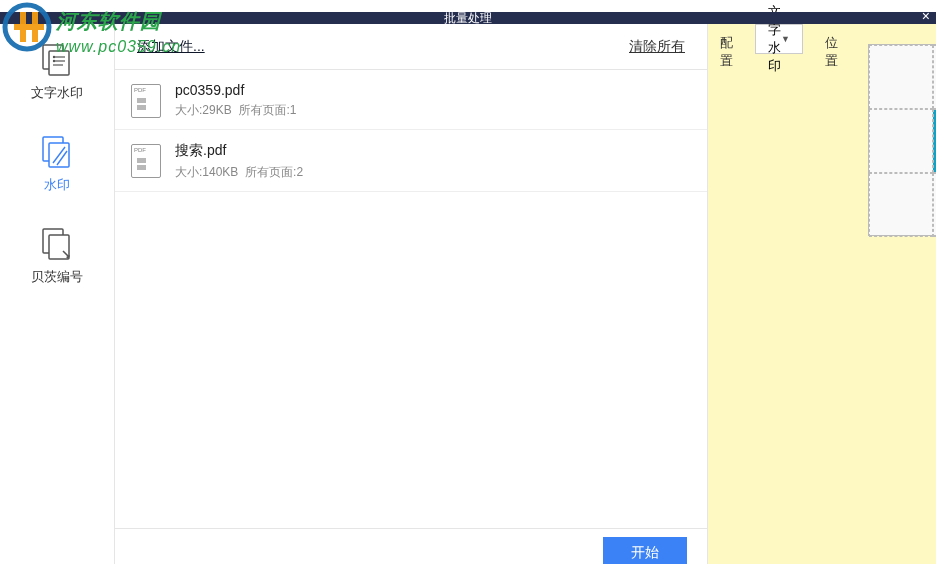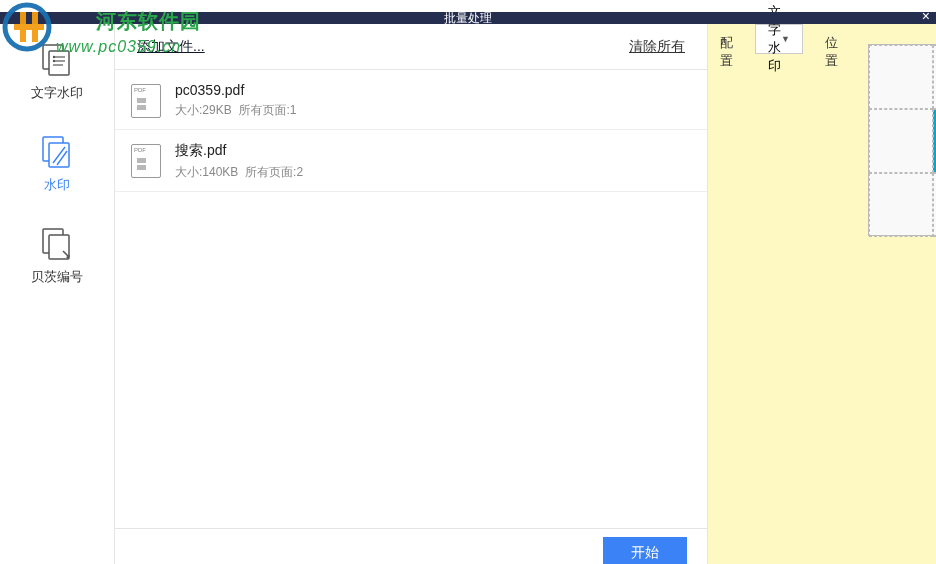--- a/index.html
+++ b/index.html
@@ -33,21 +33,21 @@
   .pos-grid-wrap { padding: 20px 18px; display: flex; justify-content: center; }
   .pos-grid { width: 192px; height: 192px; border: 1px solid #bbb; background: #f9f9fa; position: relative; }
   .pos-grid .cell { position: absolute; border: 1px dashed #bbb; width: 64px; height: 64px; cursor: pointer; }
   .pos-grid .cell.c11 { left:0; top:0; } .pos-grid .cell.c12 { left:64px; top:0; } .pos-grid .cell.c13 { left:128px; top:0; }
   .pos-grid .cell.c21 { left:0; top:64px; } .pos-grid .cell.c22 { left:64px; top:64px; } .pos-grid .cell.c23 { left:128px; top:64px; }
   .pos-grid .cell.c31 { left:0; top:128px; } .pos-grid .cell.c32 { left:64px; top:128px; } .pos-grid .cell.c33 { left:128px; top:128px; }
   .pos-grid .cell.selected { background: #0ca3c7; border: 1px dashed #bbb; }
   
   .wm-logo { position: absolute; left: 2px; top: 2px; pointer-events: none; opacity: 0.95; }
   .wm-logo .img { width: 60px; height: 50px; }
-  .wm-text1 { position: absolute; left: 56px; top: 8px; color: #2aa54a; font-size: 20px; font-weight: bold; pointer-events: none; letter-spacing: 1px; margin-left: 40px; }
+  .wm-text1 { position: absolute; left: 56px; top: 8px; color: #2aa54a; font-size: 20px; font-weight: bold; font-style: italic; pointer-events: none; letter-spacing: 1px; }
   .wm-text2 { position: absolute; left: 56px; top: 38px; color: #2aa54a; font-size: 16px; font-style: italic; pointer-events: none; letter-spacing: 1px; }
 </style>
 </head>
 <body>
 
 <div class="titlebar">
   <span>批量处理</span>
   <span class="close-btn">×</span>
 </div>
 

